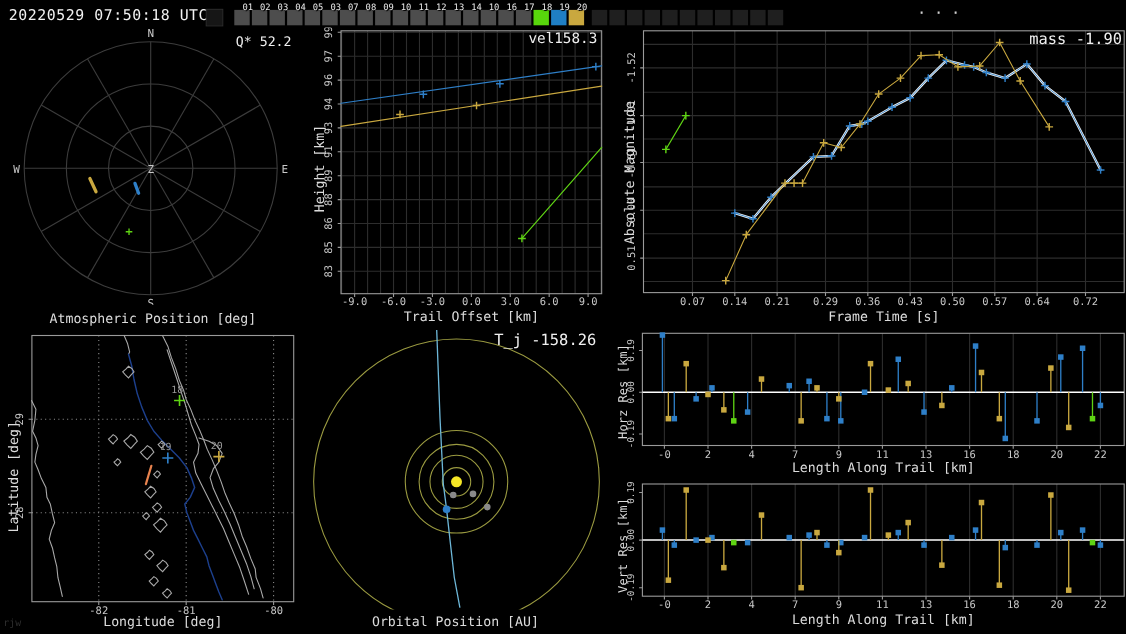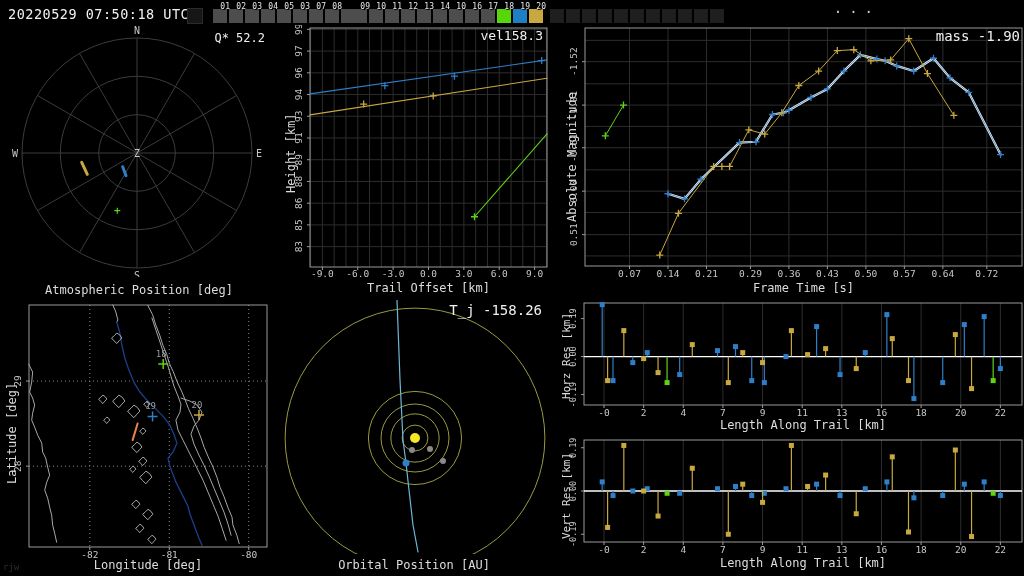--- a/index.html
+++ b/index.html
@@ -47,21 +47,21 @@
         </div>
         <div class="fr" style="background: rgb(77, 77, 77);">
           <span class="num">03</span>
         </div>
         <div class="fr" style="background: rgb(77, 77, 77);">
           <span class="num">07</span>
         </div>
         <div class="fr" style="background: rgb(77, 77, 77);">
           <span class="num">08</span>
         </div>
-        <div class="fr" style="background: rgb(77, 77, 77); padding-left: 12px;">
+        <div class="fr" style="background: rgb(77, 77, 77);">
           <span class="num">09</span>
         </div>
         <div class="fr" style="background: rgb(77, 77, 77);">
           <span class="num">10</span>
         </div>
         <div class="fr" style="background: rgb(77, 77, 77);">
           <span class="num">11</span>
         </div>
         <div class="fr" style="background: rgb(77, 77, 77);">
           <span class="num">12</span>

